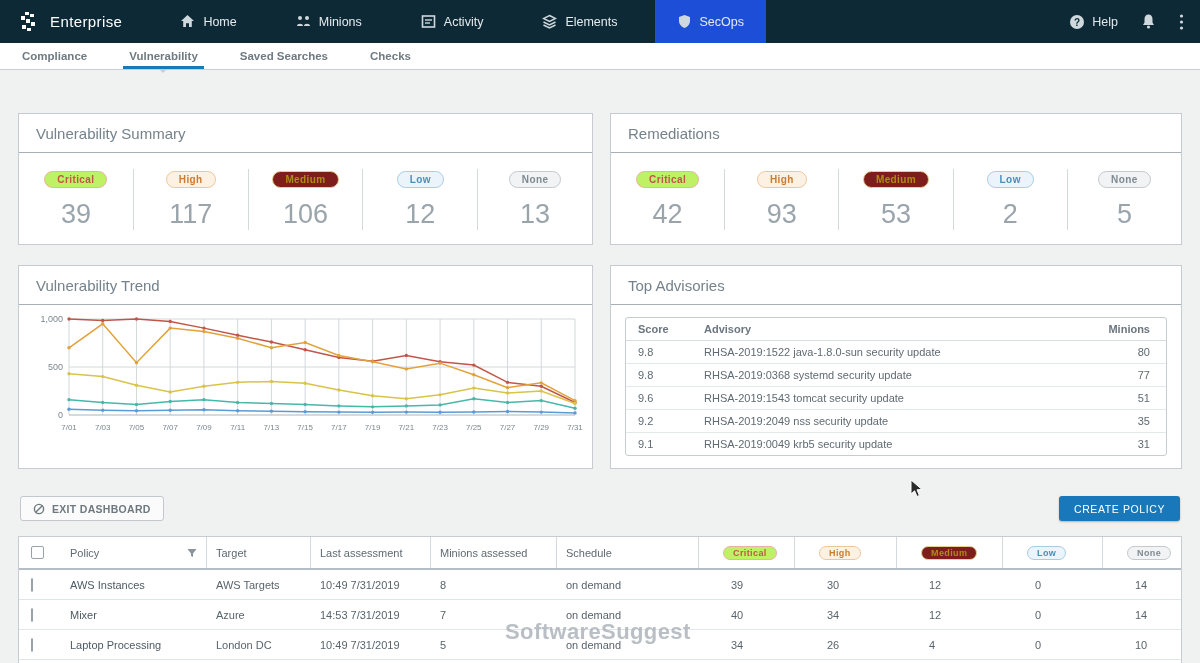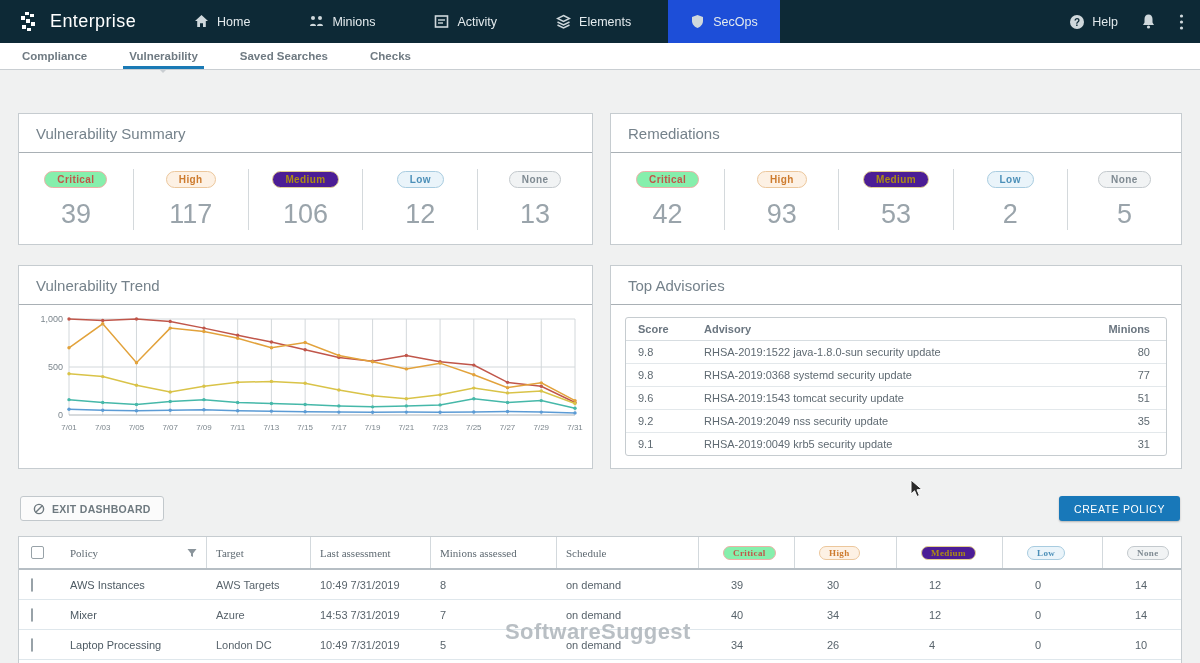--- a/index.html
+++ b/index.html
@@ -2,21 +2,21 @@
 <html style="--navy: #0d2936; --accent: #1878b9; --sev-critical: #c0564a; --sev-high: #cd7b2e; --sev-medium: #ad8d13; --sev-low: #4b8fb8; --sev-none: #7f8a92;"><head>
 <meta charset="utf-8">
 <style>
   * { margin:0; padding:0; box-sizing:border-box; }
   html,body { width:1200px; height:663px; overflow:hidden; }
   body { font-family:"Liberation Sans", sans-serif; background:#f0f1f1; position:relative; }
 
   
   .topbar { height:43px; background:#0d2936; display:flex; align-items:center; color:#dfe7ea; }
   .brand { display:flex; align-items:center; gap:10px; padding:0 18px 0 16px; }
-  .brand-name { font-size:18px; color:#ffffff; letter-spacing:.4px; font-weight:400; margin-right:18px; }
+  .brand-name { font-size:15px; color:#ffffff; letter-spacing:.4px; font-weight:400; margin-right:18px; }
   .nav { display:flex; height:100%;gap:15px; }
   .nav-item { display:flex; align-items:center; gap:8px; padding:0 22px; height:100%; font-size:12.5px; color:#e4ebee; cursor:pointer; }
   .nav-item.active { background:#1d4ed8; }
   .topbar-right { margin-left:auto; display:flex; align-items:center; gap:22px; padding-right:16px; height:100%; }
   .help { display:flex; align-items:center; gap:7px; font-size:12.5px; }
   .icon { display:inline-flex; }
 
   
   .tabs { height:27px; background:#ffffff; border-bottom:1px solid #c9ced2; display:flex; align-items:center; padding-left:22px; gap:42px;font-weight:bold; }
   .tab { font-size:11.5px; color:#6f7a82; height:100%; display:flex; align-items:center; position:relative; cursor:pointer; }
@@ -31,23 +31,23 @@
   .panel.half-r { flex:1; }
   .panel-title { font-size:15px; color:#75828b; padding:11px 17px 10px; border-bottom:1px solid #a9b0b5; font-weight:400; }
 
   .stats { display:flex; padding:16px 0 14px; }
   .stat { flex:1; text-align:center; }
   .stat + .stat { border-left:1px solid #d4d9dc; }
   .stat-value { font-size:27px; color:#9aa4ab; margin-top:11px; font-weight:400; }
 
   .badge { display:inline-block; font-size:10px; font-weight:bold; padding:2px 12px; border-radius:10px; border:1px solid; letter-spacing:.4px; white-space:nowrap; }
   .badge.small { font-size:9px; padding:1px 9px; }
-  .sev-critical { color:var(--sev-critical); background:#86efac; border-color:#edb0a8; }
+  .sev-critical { color:var(--sev-critical); background:#bef264; border-color:#edb0a8; }
   .sev-high     { color:var(--sev-high);     background:#fdf1e4; border-color:#ecc79c; }
-  .sev-medium   { color:var(--sev-medium);   background:#4c1d95; border-color:#e3d193; }
+  .sev-medium   { color:var(--sev-medium);   background:#7f1d1d; border-color:#e3d193; }
   .sev-low      { color:var(--sev-low);      background:#eaf4fa; border-color:#a8cce0; }
   .sev-none     { color:var(--sev-none);     background:#f1f3f4; border-color:#c3c9cd; }
 
   
   .chart-wrap { padding:6px 8px 0; }
   .grid { stroke:#d3d8db; stroke-width:1; }
   .axis { stroke:#aeb5ba; stroke-width:1; }
   .xlab { font-size:8px; fill:#7c868d; text-anchor:middle; font-family:"Liberation Sans",sans-serif; }
   .ylab { font-size:9px; fill:#7c868d; text-anchor:end; font-family:"Liberation Sans",sans-serif; }
 
@@ -61,21 +61,21 @@
   .adv-head .adv-minions { text-align:right; }
 
   
   .actions-row { display:flex; justify-content:space-between; align-items:center; margin:27px 2px 15px; height:25px; }
   .btn-outline { background:#fbfbfb; border:1px solid #c2c8cc; border-radius:3px; color:#6e797f; font-size:10.5px; font-weight:bold; display:flex; align-items:center; gap:7px; padding:0 12px; height:25px; letter-spacing:.3px; cursor:pointer; font-family:inherit; }
   .btn-primary { background:var(--accent); color:#fff; font-size:10.5px; font-weight:normal; border:none; border-radius:3px; padding:0 15px; height:25px; letter-spacing:.6px; cursor:pointer; box-shadow:0 1px 2px rgba(0,0,0,.25); font-family:inherit; }
 
   
   .ptable { background:#fff; border:1px solid #c6ccd0; border-bottom:none; }
   .pt-grid { display:grid; grid-template-columns:42px 146px 104px 120px 126px 142px 96px 102px 106px 100px 1fr; align-items:center; }
-  .pt-head { height:33px; border-bottom:2px solid #b6bec4; font-size:11px; color:#5f6a72;font-family:Liberation Serif, serif; }
+  .pt-head { height:33px; border-bottom:2px solid #b6bec4; font-size:11px; color:#5f6a72; }
   .pt-head > div { height:100%; display:flex; align-items:center; gap:6px; padding:0 9px; border-right:1px solid #d3d9dd; cursor:pointer; }
   .pt-head > div:last-child { border-right:none; }
   .pt-head .sev-col { padding-left:24px; }
   .pt-row { height:30px; border-bottom:1px solid #dfe7ec; font-size:11px; color:#59646c; cursor:pointer; }
   .pt-row > div { padding:0 9px; }
   .pt-row .sev-val { padding-left:32px; }
   .cb { width:13px; height:13px; border:1px solid #98a2a8; border-radius:2px; background:#fff; margin-left:12px; cursor:pointer; }
   .policy-name { color:#4d5a63; }
 
   

